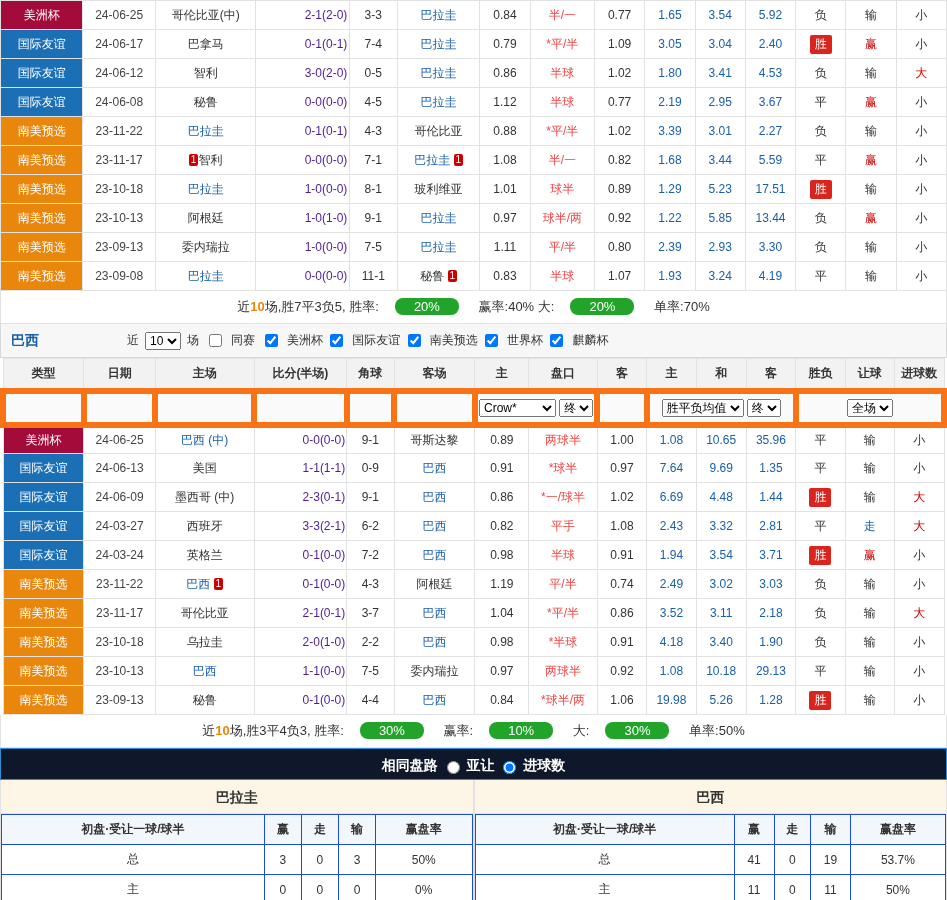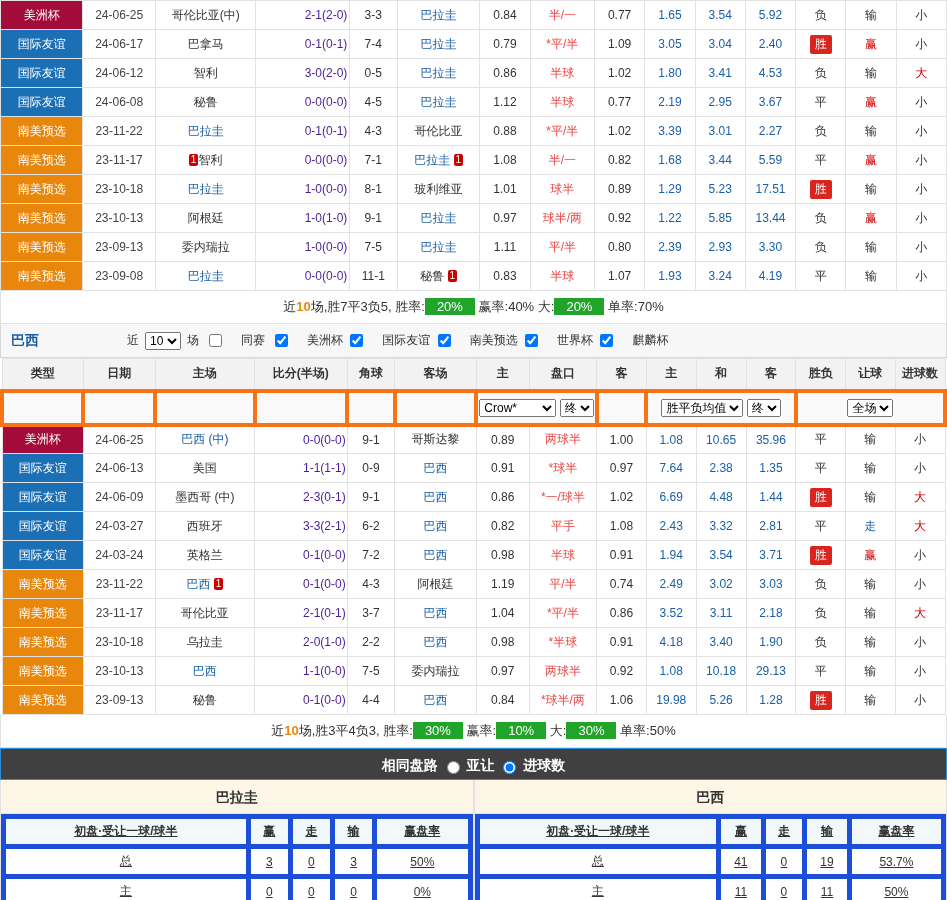--- a/index.html
+++ b/index.html
@@ -56,59 +56,59 @@
     text-align: center;
     padding: 7px 0;
     border: 1px solid #e2e2e2;
     border-top: none;
     font-size: 13px;
     background: #fff;
   }
   .hl {
     background: #22a329;
     color: #fff;
-    padding: 1px 12px;
-    border-radius: 0;
-    margin: 0 0;
+    padding: 1px 19px;
+    border-radius: 8px;
+    margin: 0 16px;
   }
   .hl-o { color: #e8870c; font-weight: bold; }
   .ctrlbar {
     border: 1px solid #d8d8d8;
     border-top: none;
     background: #f7f7f7;
     height: 34px;
     display: flex;
     align-items: center;
     padding: 0 10px;
     gap: 6px;
   }
   .ctrlbar .title {
     color: #1a5fa8;
     font-weight: bold;
     font-size: 14px;
     width: 110px;
   }
-  .ctrlbar label { font-size: 12px; display: inline-flex; align-items: center; gap: 16px; }
+  .ctrlbar label { font-size: 12px; display: inline-flex; align-items: center; gap: 6px; }
   select { font-size: 12px; font-family: "Liberation Sans", sans-serif; }
   .thead td {
     background: #f2f2f2;
     color: #333;
     font-weight: bold;
     border: 1px solid #e2e2e2;
     height: 32px;
     text-align: center;
   }
   .subhead td {
     background: #fafafa;
-    border: 4px solid #f97316;
+    border: 6px solid #f97316;
     height: 34px;
     text-align: center;
   }
   .bluebar {
-    background: #404040;
+    background: #0f172a;
     color: #fff;
     text-align: center;
     height: 32px;
     line-height: 32px;
     font-size: 14px;
     font-weight: bold;
     border: 1px solid #2d8fd5;
   }
   .bluebar input { vertical-align: middle; }
   .bottom-wrap { display: flex; gap: 0; }
@@ -117,25 +117,24 @@
     background: #fdf6e6;
     text-align: center;
     font-weight: bold;
     font-size: 14px;
     color: #333;
     height: 34px;
     line-height: 34px;
     border-bottom: 1px solid #e2e2e2;
   }
   .bottom-col table td {
-    border: 5px solid #1d4ed8;
+    border: 1px solid #1d4ed8;
     text-align: center;
     height: 30px;
     font-size: 12px;
-    text-decoration: underline;
   }
   .bottom-col .hrow td { background: #f2f7fb; font-weight: bold; }
   .l { color: #1a5fa8; }
 </style>
 </head>
 <body>
 
 <table class="match-table">
   <tbody id="t1body">
       <tr>
@@ -405,21 +404,21 @@
         <td class="cat cat-youyi">国际友谊</td>
         <td class="date">24-06-13</td>
         <td class="team"><span class="">美国</span></td>
         <td class="score">1-1(1-1)</td>
         <td class="corner">0-9</td>
         <td class="away"><span class="blue">巴西</span></td>
         <td class="num">0.91</td>
         <td class="odd ph">*球半</td>
         <td class="num">0.97</td>
         <td class="num blue">7.64</td>
-        <td class="num blue">2.38</td>
+        <td class="num blue">9.69</td>
         <td class="num blue">1.35</td>
         <td class="num"><span class="tag-plain">平</span></td>
         <td class="num"><span class="tag-plain">输</span></td>
         <td class="num"><span class="tag-plain">小</span></td>
       </tr>
       <tr>
         <td class="cat cat-youyi">国际友谊</td>
         <td class="date">24-06-09</td>
         <td class="team"><span class="">墨西哥 (中)</span></td>
         <td class="score">2-3(0-1)</td>

